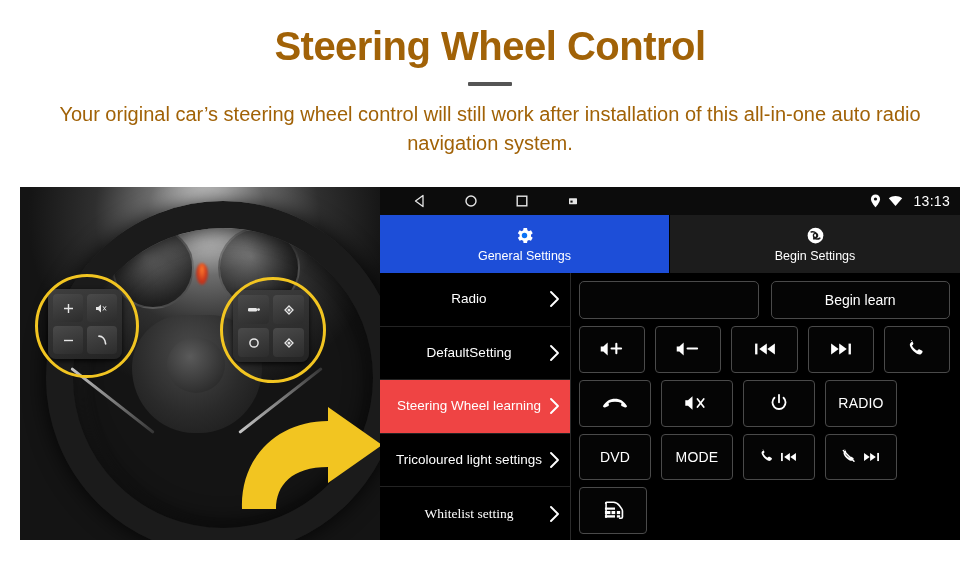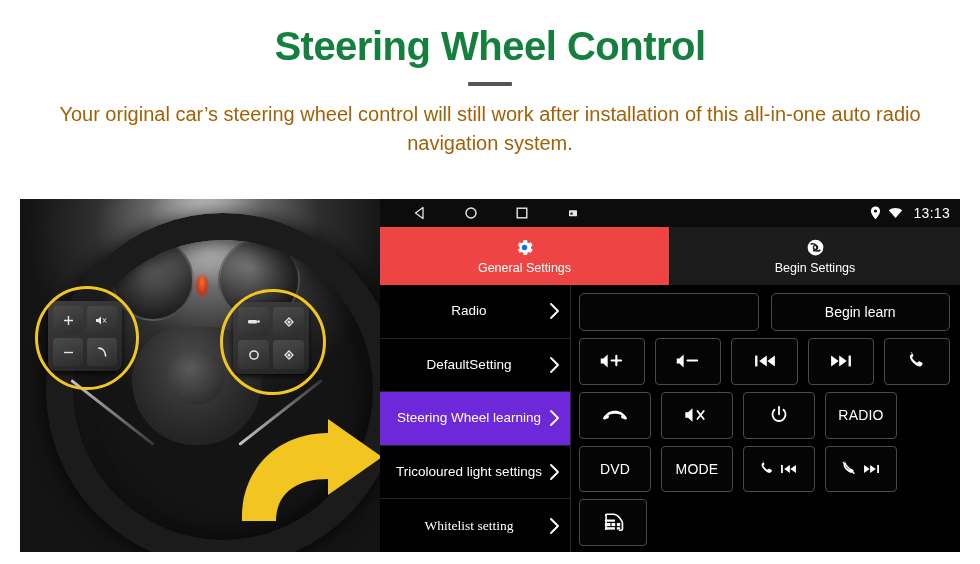--- a/index.html
+++ b/index.html
@@ -16,21 +16,21 @@
   }
 
   
   .header {
     text-align: center;
     padding-top: 24px;
   }
   .page-title {
     font-size: 40px;
     font-weight: bold;
-    color: #15803d;
+    color: #a16207;
     letter-spacing: -0.5px;
     line-height: 1.1;
     margin: 0;
   }
   .title-rule {
     width: 44px;
     height: 4px;
     background: #555555;
     margin: 14px auto 0 auto;
     border-radius: 1px;
@@ -47,21 +47,20 @@
   
   .panel {
     position: absolute;
     left: 20px;
     top: 187px;
     width: 940px;
     height: 353px;
     display: flex;
     background: #000;
     box-sizing: border-box;
-    margin-top: 12px;
   }
 
   
   .photo {
     position: relative;
     width: 360px;
     height: 353px;
     overflow: hidden;
     background: #2b2b2b;
     flex: 0 0 360px;
@@ -220,21 +219,21 @@
     flex-direction: column;
     align-items: center;
     justify-content: center;
     gap: 3px;
     color: #ffffff;
     font-size: 12px;
     border-right: 1px solid #000;
     box-sizing: border-box;
   }
   .tab:last-child { border-right: none; }
-  .tab.active { background: #ef4444; }
+  .tab.active { background: #1d4ed8; }
   .tab-label { font-size: 12.5px; color: #ffffff; }
 
   .body-area {
     flex: 1 1 auto;
     display: flex;
     background: #000;
     min-height: 0;
   }
 
   
@@ -252,21 +251,21 @@
     align-items: center;
     justify-content: space-between;
     padding: 0 10px 0 12px;
     border-bottom: 1px solid #232323;
     color: #ffffff;
     font-size: 13.5px;
     box-sizing: border-box;
     min-height: 0;
   }
   .side-item:last-child { border-bottom: none; font-family: Liberation Serif, serif; }
-  .side-item.active { background: #6d28d9; }
+  .side-item.active { background: #ef4444; }
   .side-label {
     flex: 1 1 auto;
     text-align: center;
     line-height: 1.2;
   }
   .chev {
     flex: 0 0 auto;
     width: 12px;
     height: 18px;
     margin-left: 2px;

